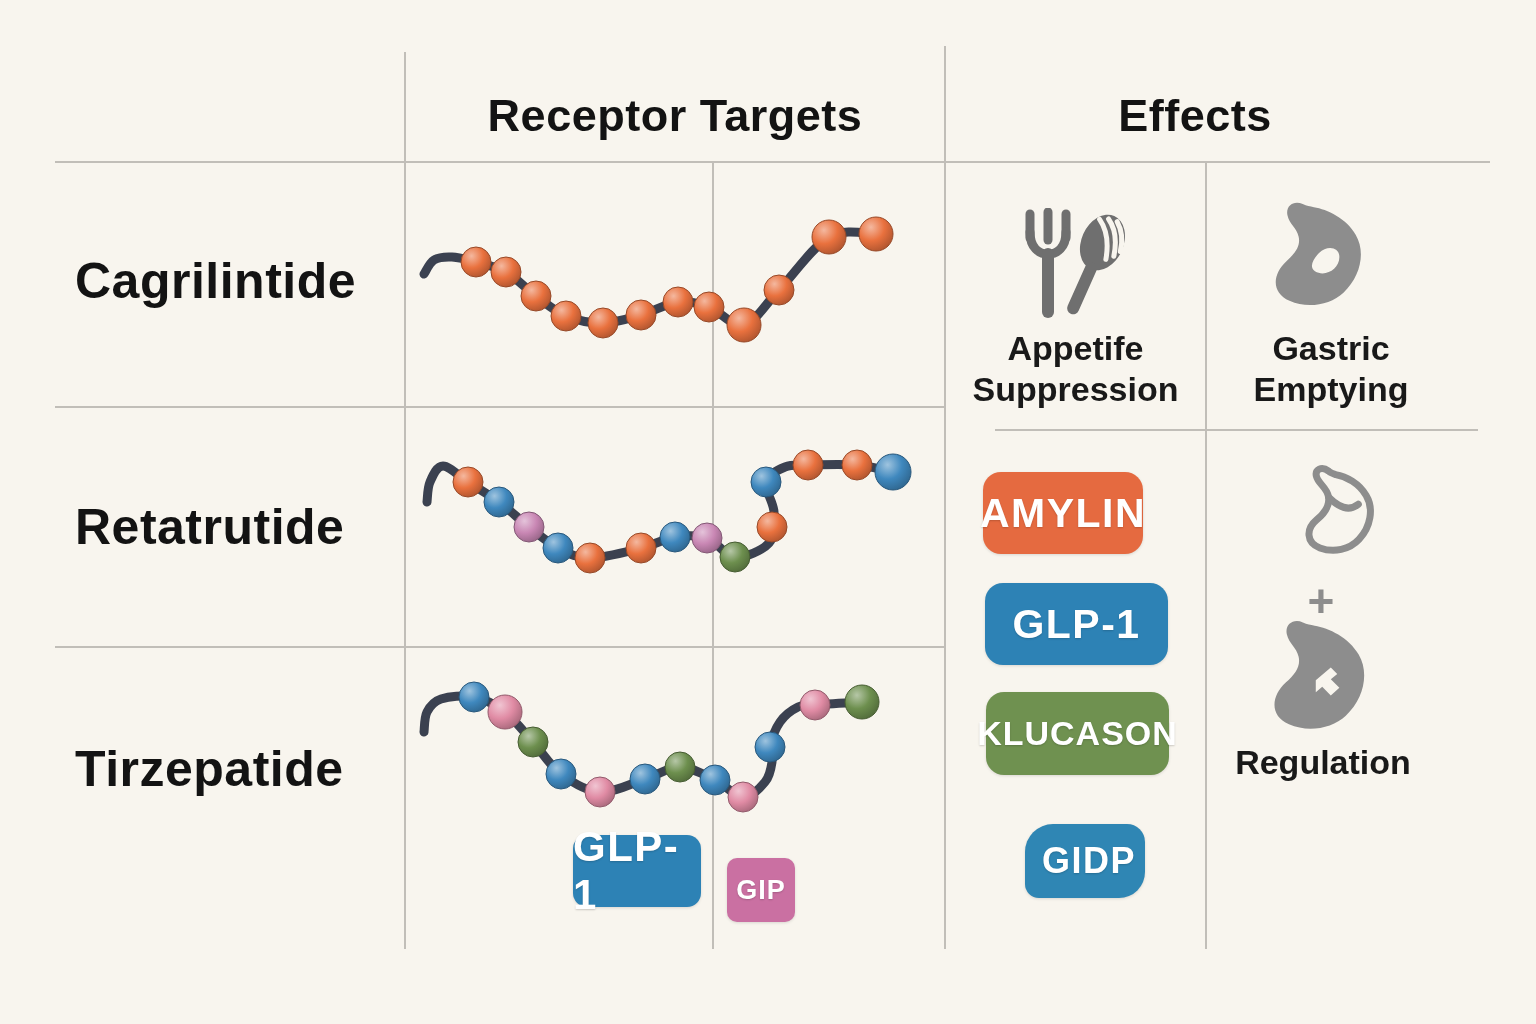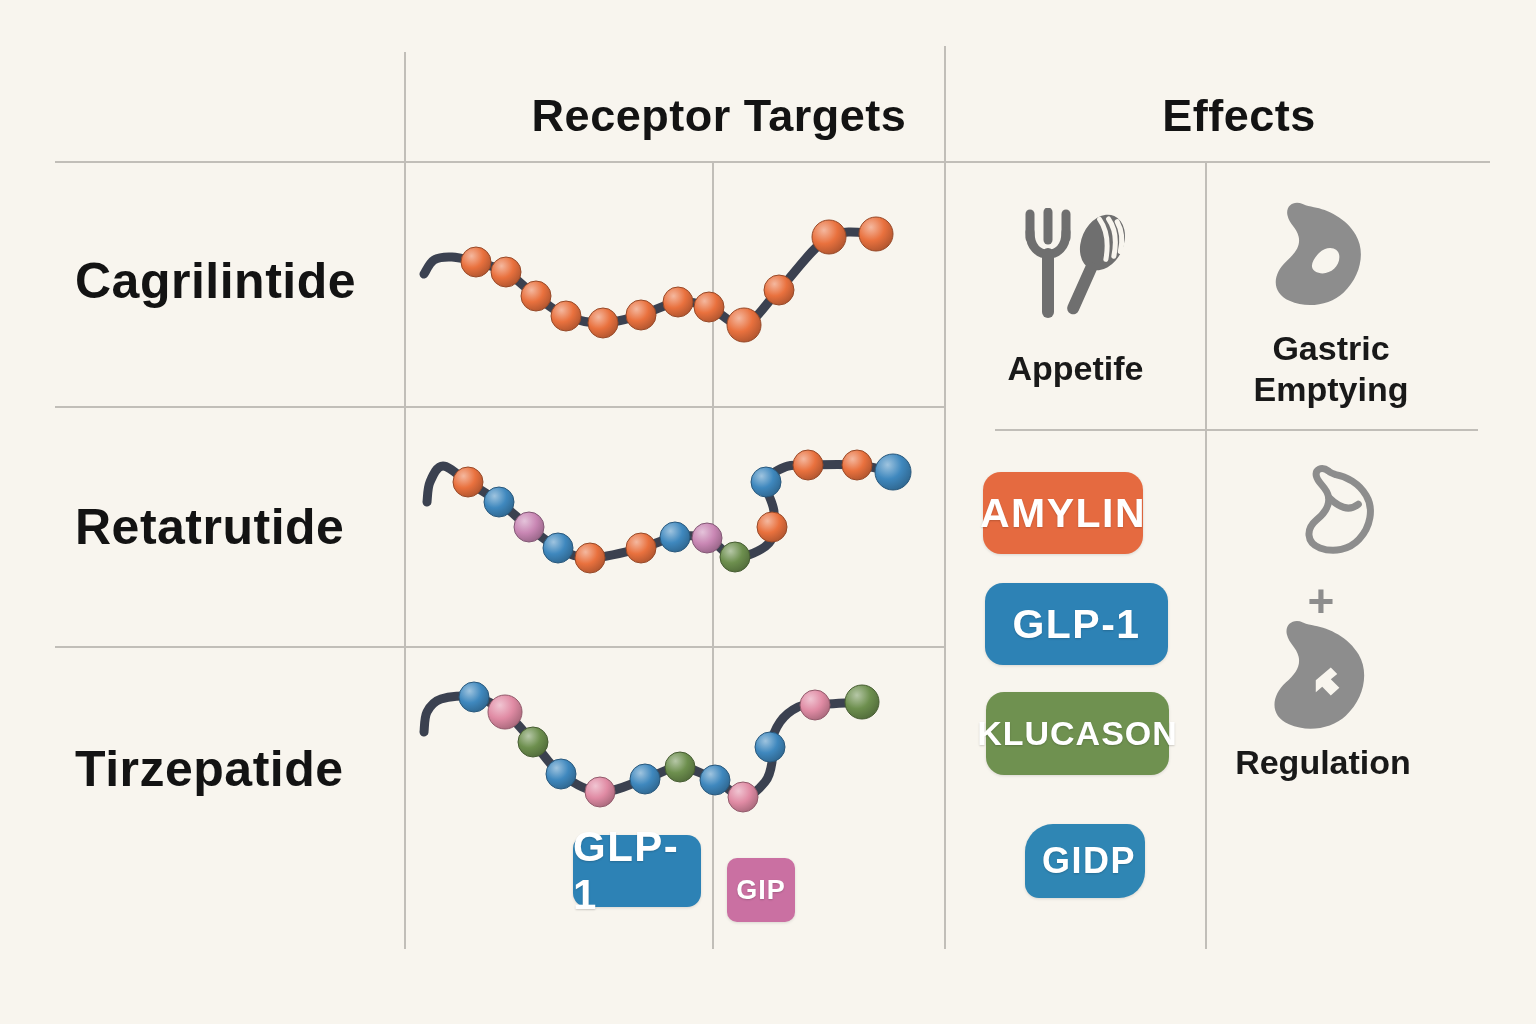--- a/index.html
+++ b/index.html
@@ -2,38 +2,38 @@
 <html><head>
 <meta charset="utf-8">
 <style>
   html,body{margin:0;padding:0;}
   .canvas{
     position:relative;width:1536px;height:1024px;overflow:hidden;
     background:#f8f5ee;color:#171717;
     font-family:"Liberation Sans", sans-serif;
   }
   .line{position:absolute;background:#c1beb8;}
-  .hd{position:absolute;font-size:45px;font-weight:600;text-align:center;color:#131313;letter-spacing:.5px;margin-left:44px;}
+  .hd{position:absolute;font-size:45px;font-weight:600;text-align:center;color:#131313;letter-spacing:.5px;}
   .rowlabel{position:absolute;left:75px;font-size:50px;font-weight:600;color:#131313;letter-spacing:.5px;}
   #chains-svg{position:absolute;left:0;top:0;z-index:2;pointer-events:none;}
   .badge{
     position:absolute;z-index:3;display:flex;align-items:center;justify-content:center;
     color:#fff;font-weight:700;letter-spacing:1.5px;border-radius:18px;
     text-shadow:0 1px 2px rgba(0,0,0,.18);
     box-shadow:0 1px 3px rgba(0,0,0,.12);
   }
   .b-glp1-rt{left:573px;top:835px;width:128px;height:72px;font-size:42px;border-radius:14px;}
   .b-gip-rt{left:727px;top:858px;width:68px;height:64px;font-size:27px;border-radius:10px;letter-spacing:1px;}
   .b-amylin{left:983px;top:472px;width:160px;height:82px;font-size:41px;}
   .b-glp1{left:985px;top:583px;width:183px;height:82px;font-size:41px;}
   .b-klucason{left:986px;top:692px;width:183px;height:83px;font-size:34px;letter-spacing:1px;}
   .b-gidp{left:1025px;top:824px;width:112px;height:74px;font-size:36px;border-radius:28px 18px 26px 14px;padding-left:8px;}
   .eff-label{position:absolute;text-align:center;font-size:34px;font-weight:600;line-height:41px;color:#191919;}
   .eff-label span{display:block;}
-  .lab-appetite{left:945px;top:328px;width:261px;margin-top:20px;}
+  .lab-appetite{left:945px;top:328px;width:261px;}
   .lab-gastric{left:1206px;top:328px;width:250px;}
   .lab-metabolic{left:1198px;top:742px;width:250px;}
   .plus{position:absolute;left:1296px;top:574px;width:50px;text-align:center;
         color:#8d8d8d;font-size:46px;font-weight:700;}
   .icn{position:absolute;z-index:2;}
 </style>
 </head>
 <body>
 
 <div class="canvas">
@@ -145,20 +145,21 @@
         <ellipse cx="92" cy="34" rx="21" ry="29" fill="#6f6f6f" stroke="none"></ellipse>
         <path d="M80,14 c10,6 18,18 22,34" stroke="#f8f5ee" stroke-width="5"></path>
         <path d="M88,10 c10,6 17,18 20,32" stroke="#f8f5ee" stroke-width="5"></path>
         <path d="M97,9 c8,6 13,15 15,26" stroke="#f8f5ee" stroke-width="5"></path>
         <path d="M92,62 v44" stroke-width="12"></path>
       </g>
     </g>
   </svg>
   <div class="eff-label lab-appetite">
     <span>Appetife</span>
+    <span>Suppression</span>
   </div>
 
   <svg class="icn" style="left:1262px;top:198px" width="112" height="112" viewBox="0 0 110 110">
     <path fill="#8d8d8d" d="M40,6 C31,2 23,8 25,17 C27,26 34,29 36,38 C38,47 33,54 24,62 C10,75 9,93 27,101 C45,109 67,105 80,93 C97,77 102,53 92,36 C83,20 64,11 51,9 C47,8 44,8 40,6 Z"></path>
     <path fill="#f8f5ee" d="M56,54 C64,46 76,48 76,58 C76,70 62,78 52,72 C46,68 50,60 56,54 Z"></path>
   </svg>
   <div class="eff-label lab-gastric">
     <span>Gastric</span>
     <span>Emptying</span>
   </div>

